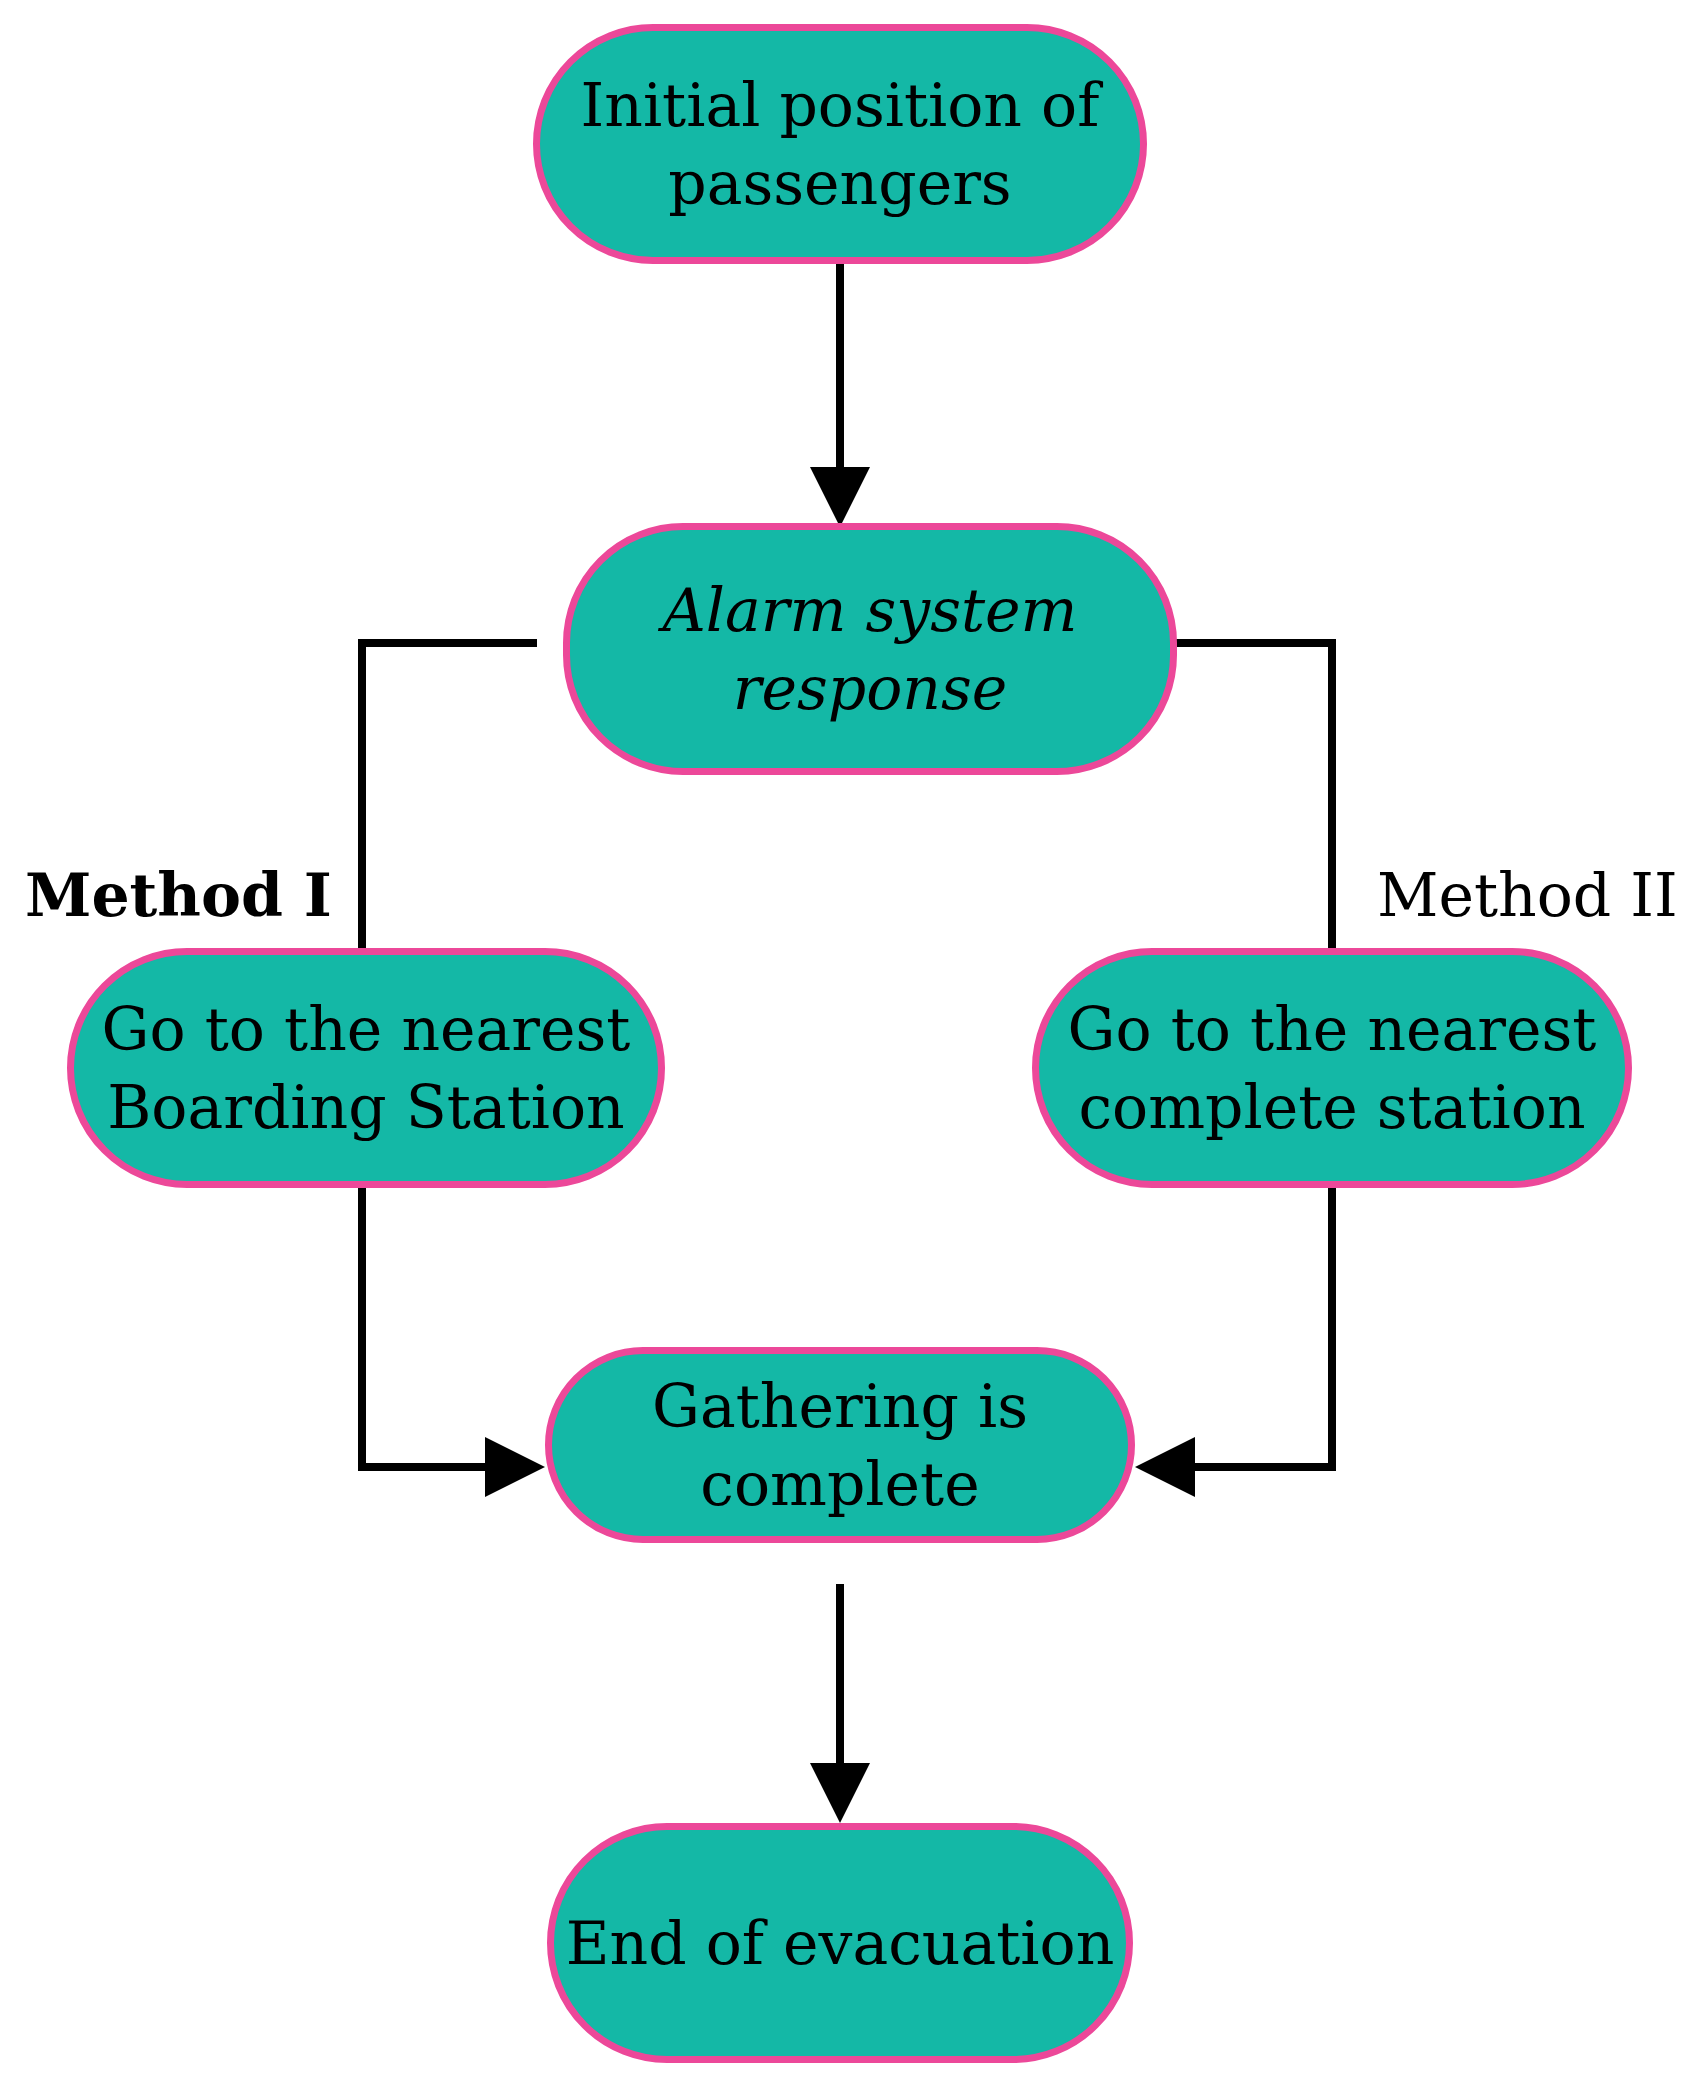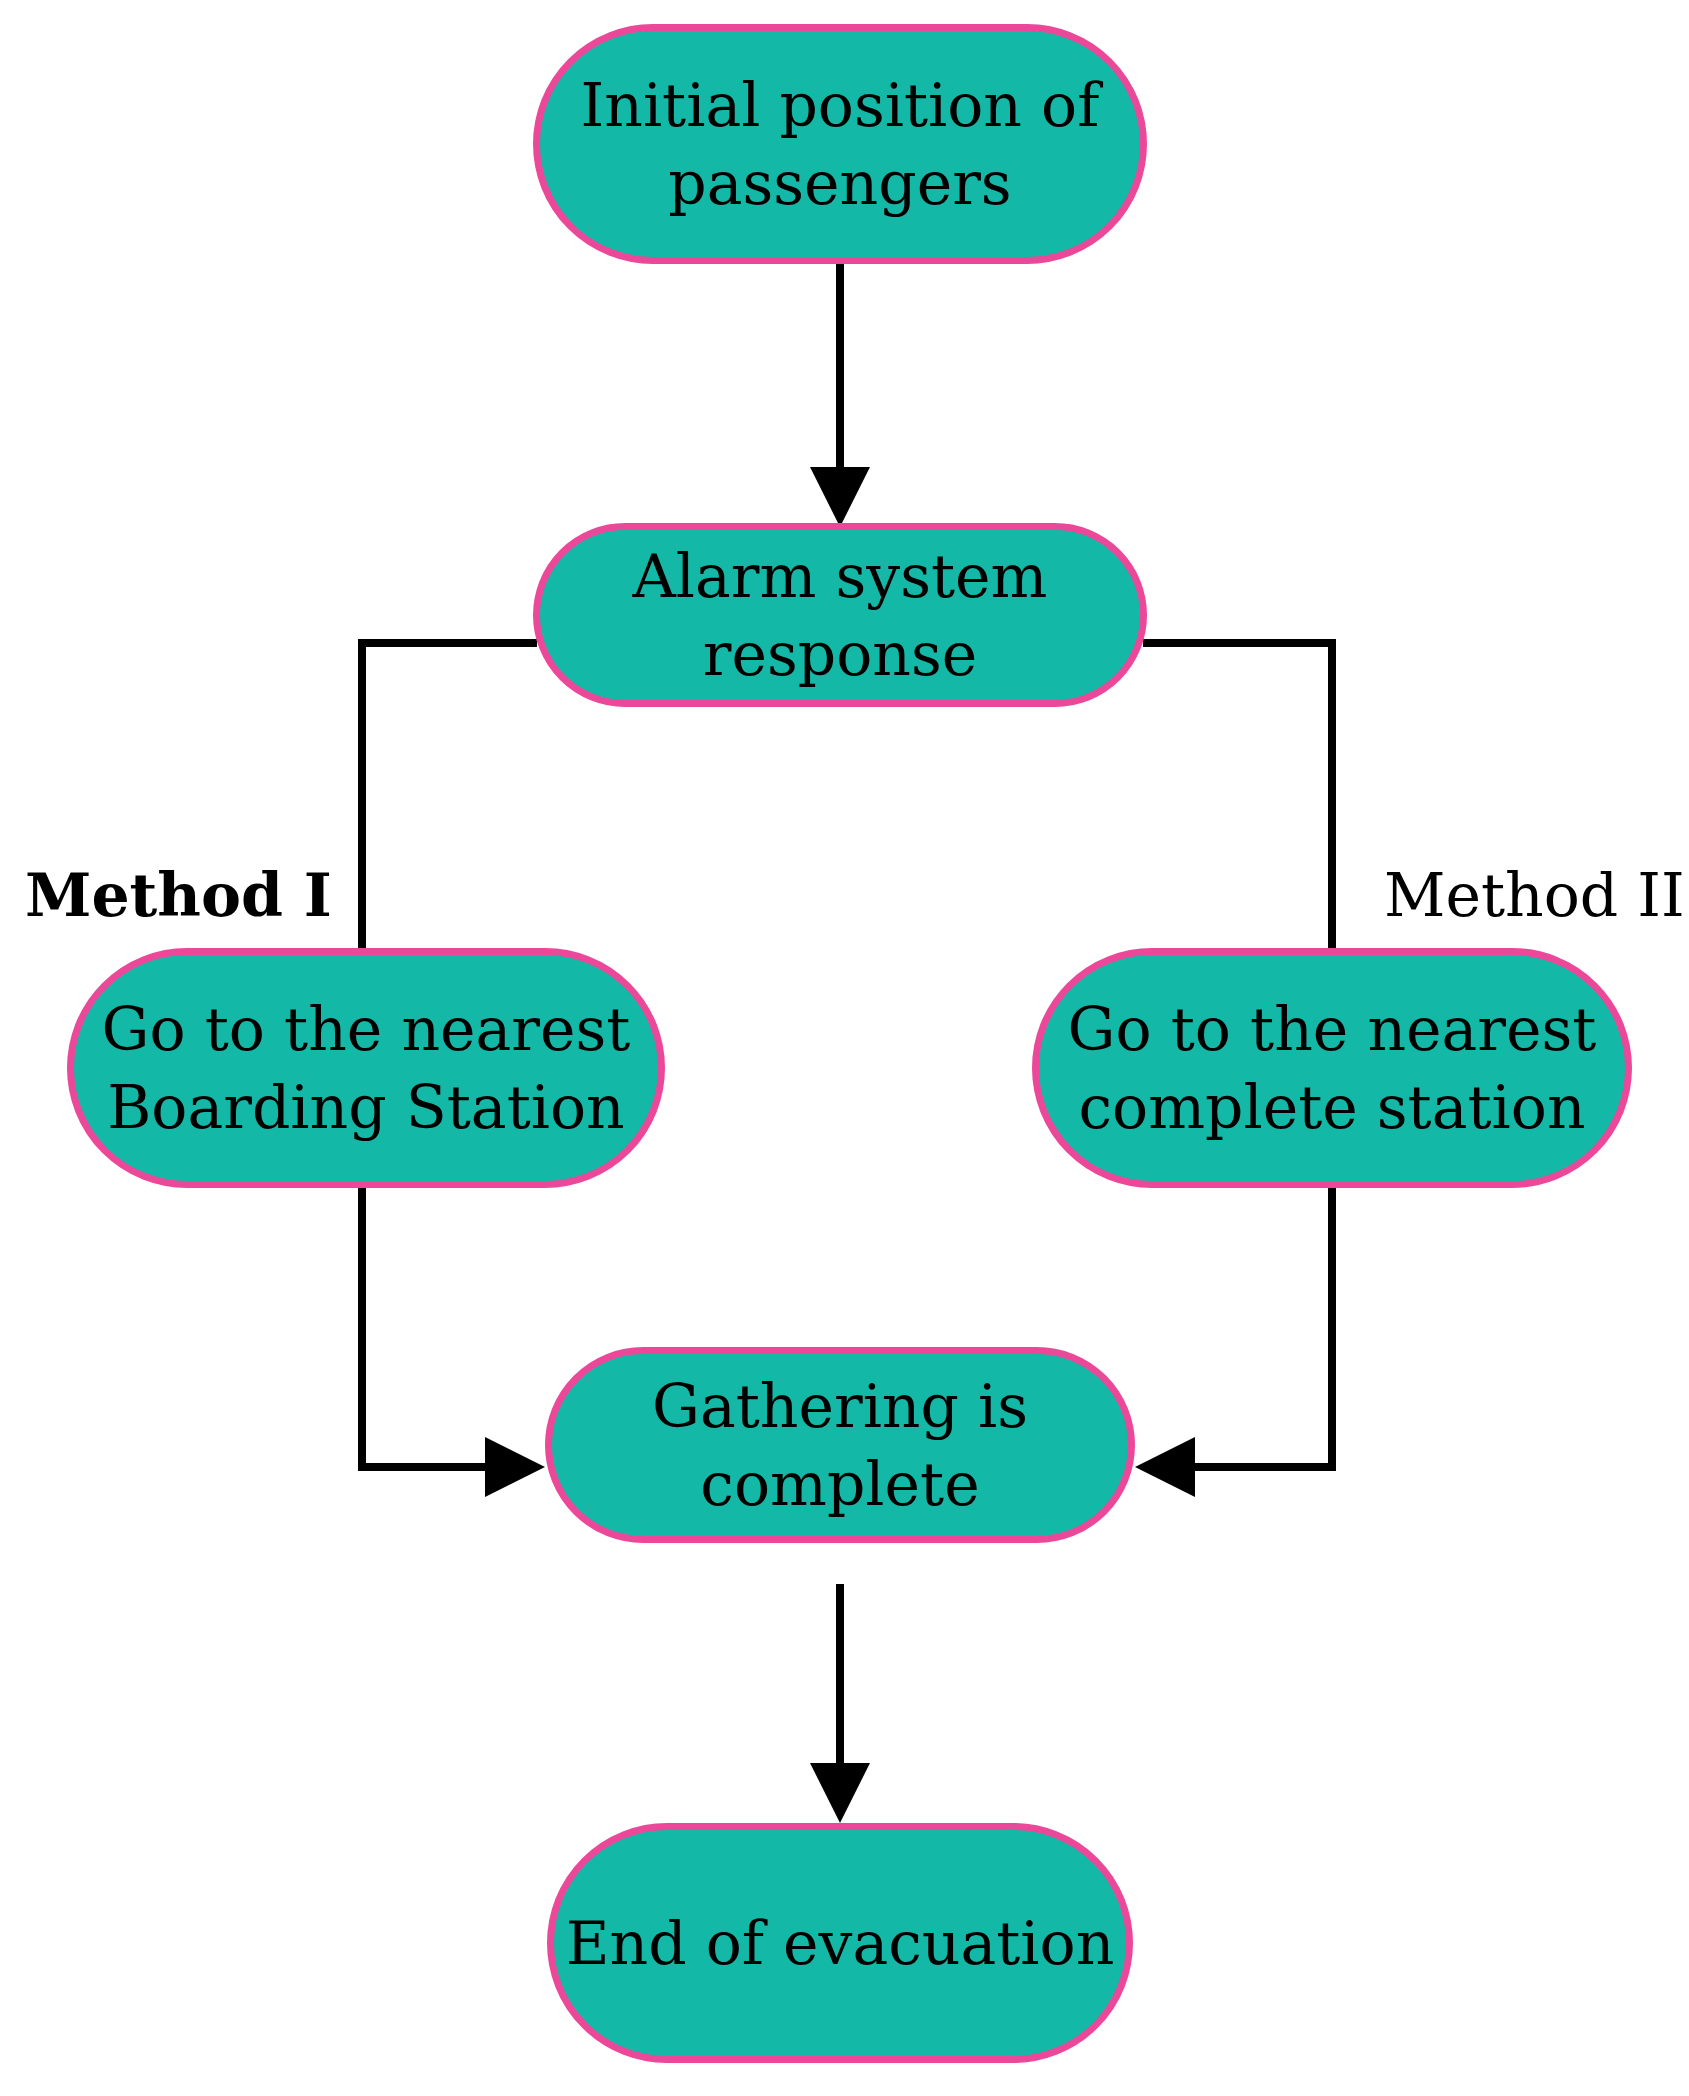--- a/index.html
+++ b/index.html
@@ -27,21 +27,21 @@
     align-items: center;
     justify-content: center;
     text-align: center;
     font-size: 60px;
     line-height: 78px;
     white-space: nowrap;
   }
   .node span { display: block; }
 
   .node-initial   { left: 533px;  top: 24px;   width: 614px; height: 240px; }
-  .node-alarm     { left: 533px;  top: 523px;  width: 614px; height: 184px; }
+  .node-alarm     { left: 563px;  top: 523px;  width: 614px; height: 252px; font-style: italic; }
   .node-boarding  { left: 67px;   top: 948px;  width: 598px; height: 240px; }
   .node-assembly  { left: 1032px; top: 948px;  width: 600px; height: 240px; }
   .node-gathering { left: 545px;  top: 1347px; width: 590px; height: 196px; }
   .node-end       { left: 547px;  top: 1823px; width: 586px; height: 240px; }
 
   .line {
     position: absolute;
     background: #000000;
   }
   
@@ -86,21 +86,21 @@
     border-top: 60px solid #000000;
   }
 
   .edge-label {
     position: absolute;
     font-size: 60px;
     line-height: 64px;
     white-space: nowrap;
   }
   .label-method1 { left: 25px;   top: 863px; font-weight: bold; }
-  .label-method2 { left: 1377px; top: 863px; margin-left: 7px; }
+  .label-method2 { left: 1377px; top: 863px; }
 </style>
 </head>
 <body>
 
 <div class="canvas">
 
   <div class="line seg-initial-alarm"></div>
   <div class="arrowhead head-down-alarm"></div>
 
   <div class="line seg-left-h"></div>

